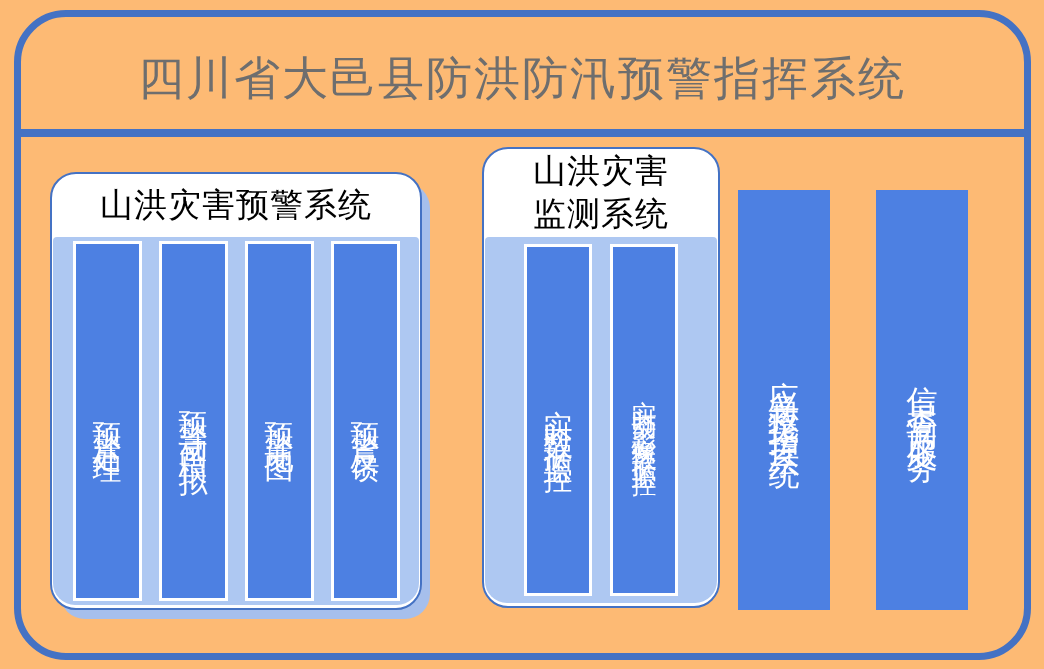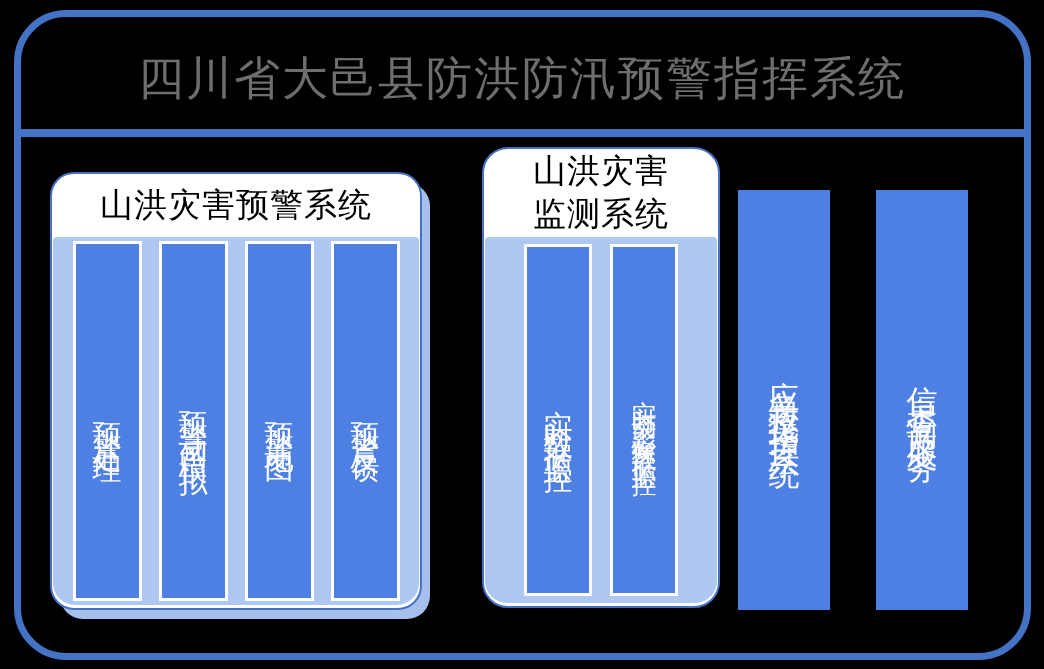--- a/index.html
+++ b/index.html
@@ -1,20 +1,20 @@
 <!DOCTYPE html>
 <html><head>
 <meta charset="utf-8">
 <style>
   html, body { margin: 0; padding: 0; background: #ffffff; }
   .canvas {
     position: relative;
     width: 1044px;
     height: 669px;
-    background: #000000;
+    background: #fdba74;
     overflow: hidden;
     font-family: "Liberation Sans", sans-serif;
   }
   
   .frame {
     position: absolute;
     left: 14px; top: 10px;
     width: 1017px; height: 650px;
     border: 7px solid #4472c4;
     border-radius: 52px;
@@ -41,21 +41,20 @@
     position: absolute;
     background: #ffffff;
     border: 2px solid #4472c4;
     border-radius: 26px;
     box-sizing: border-box;
   }
   .group-left {
     left: 50px; top: 172px;
     width: 372px; height: 438px;
     box-shadow: 9px 10px 0 -1px #a6bfec;
-    border-radius: 24px;
   }
   .group-mid {
     left: 482px; top: 147px;
     width: 238px; height: 461px;
   }
   .group-title {
     position: absolute;
     left: 0; right: 0; top: 0;
     display: flex;
     align-items: center;

